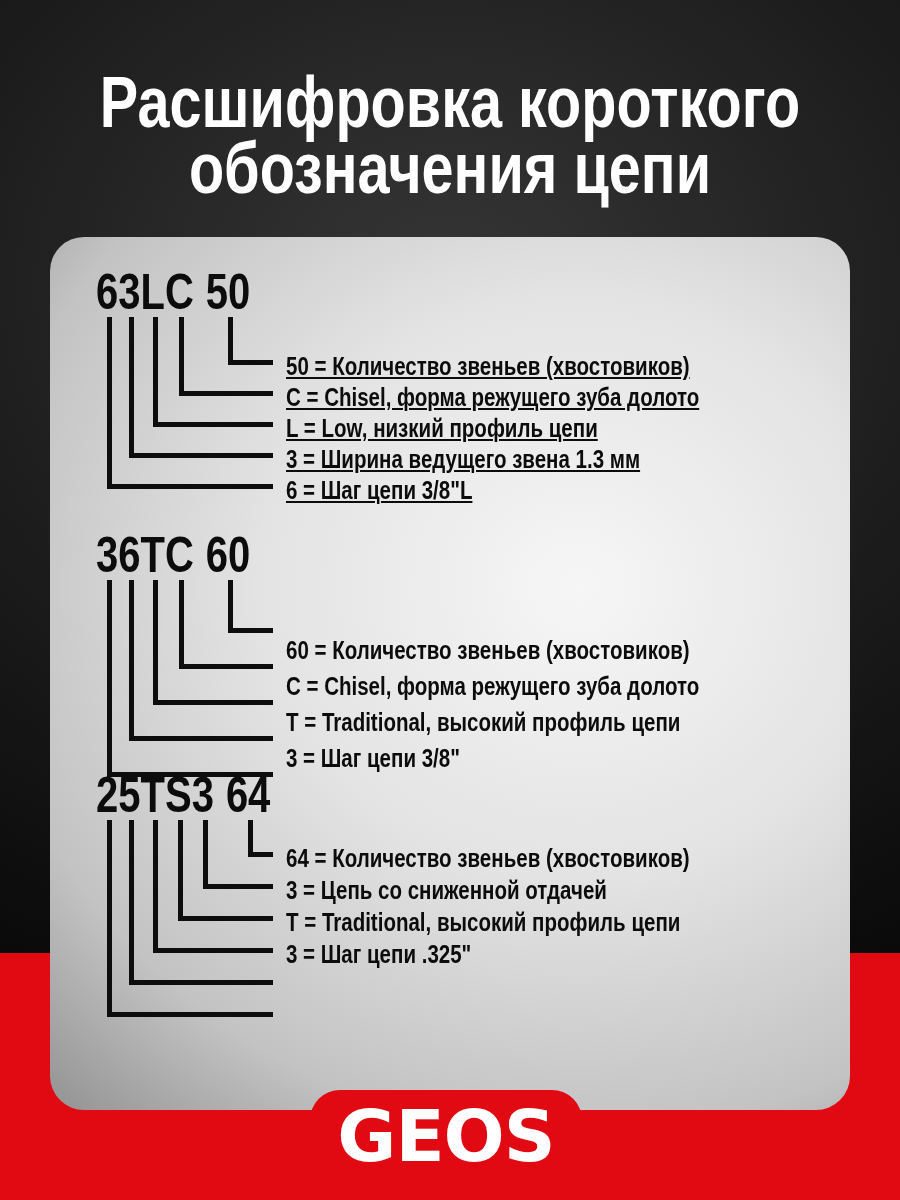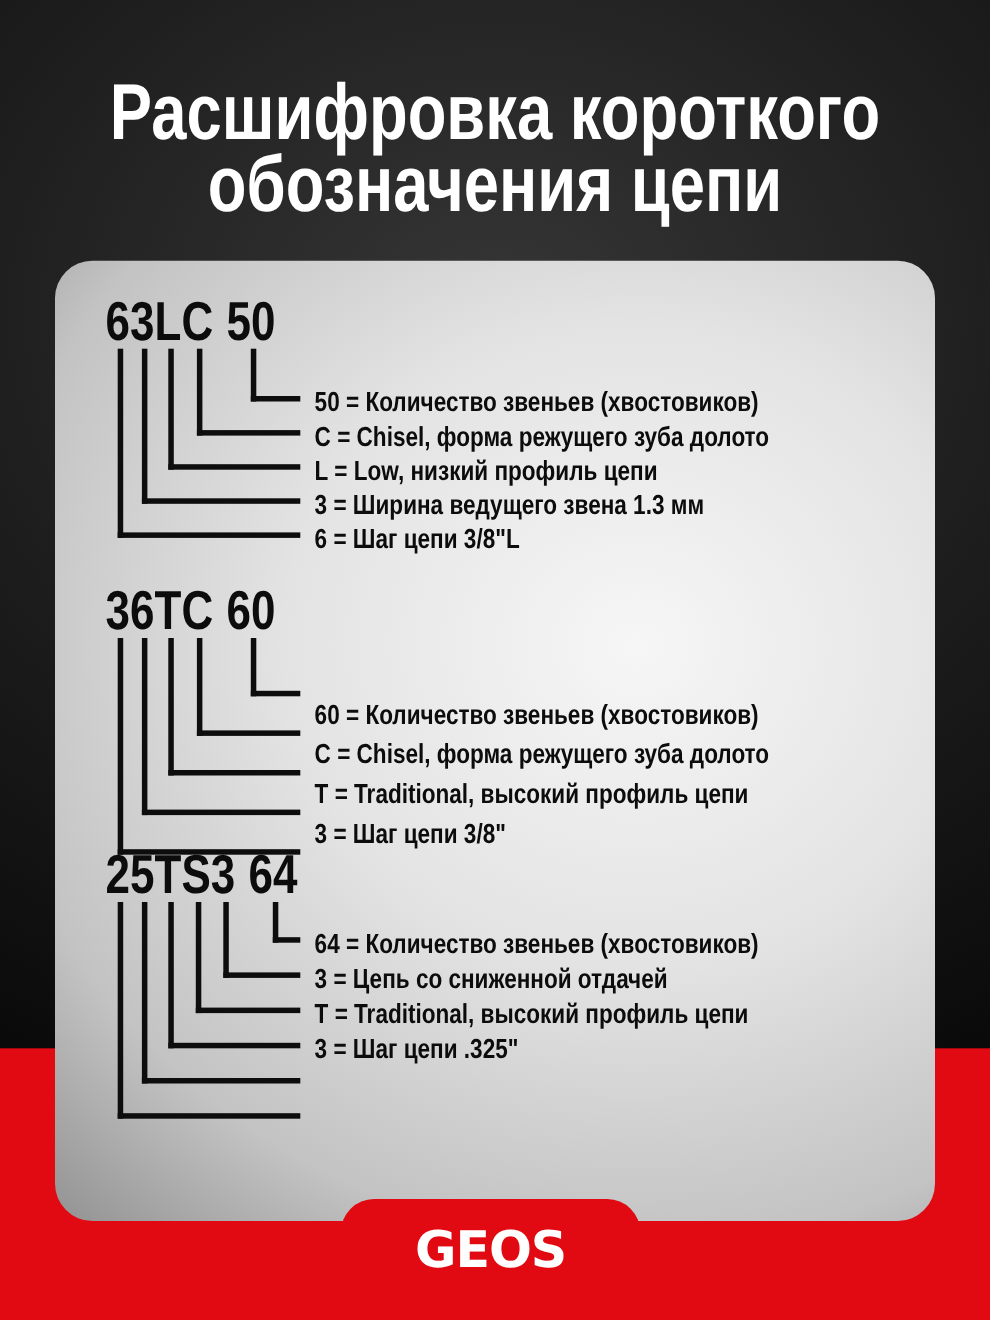--- a/index.html
+++ b/index.html
@@ -31,21 +31,21 @@
   .block{position:relative;color:#0c0c0c;}
   .block-2{margin-top:24px;}
   .block-3{margin-top:-6px;}
   .code{
     display:inline-block;font-size:50px;line-height:50px;font-weight:700;
     transform:scaleX(0.80);transform-origin:0 50%;white-space:nowrap;
   }
   .tok{display:inline-block;}
   .tok.last{margin-left:0.30em;}
   .rows{position:relative;}
-  .block-1 .rows{margin-top:34px;}
+  .block-1 .rows{margin-top:34px;text-decoration:underline;}
   .block-2 .rows{margin-top:52px;}
   .block-3 .rows{margin-top:22px;}
   .row{display:flex;align-items:center;padding-left:190px;}
   .block-1 .row{height:31px;}
   .block-2 .row{height:36px;}
   .block-3 .row{height:32px;}
   .rowtext{
     display:inline-block;font-size:25px;font-weight:700;white-space:nowrap;
     transform:scaleX(0.82);transform-origin:0 50%;
   }
@@ -54,21 +54,21 @@
     border-left:5px solid #0d0d0d;border-bottom:5px solid #0d0d0d;
   }
   .badge{
     position:absolute;left:310px;top:1090px;width:272px;height:110px;
     background:#e20a12;border-radius:30px 30px 0 0;
     display:flex;align-items:center;justify-content:center;
     padding-bottom:18px;box-sizing:border-box;
   }
   .logo-text{
     font-family:"DejaVu Sans",sans-serif;font-weight:700;
-    font-size:46px;color:#ffffff;letter-spacing:-1px;line-height:1;
+    font-size:72px;color:#ffffff;letter-spacing:-1px;line-height:1;
   }
 </style>
 </head>
 <body>
 
 <div class="page">
   <div class="bg-black"></div>
   <div class="bg-red"></div>
 
   <div class="title">

